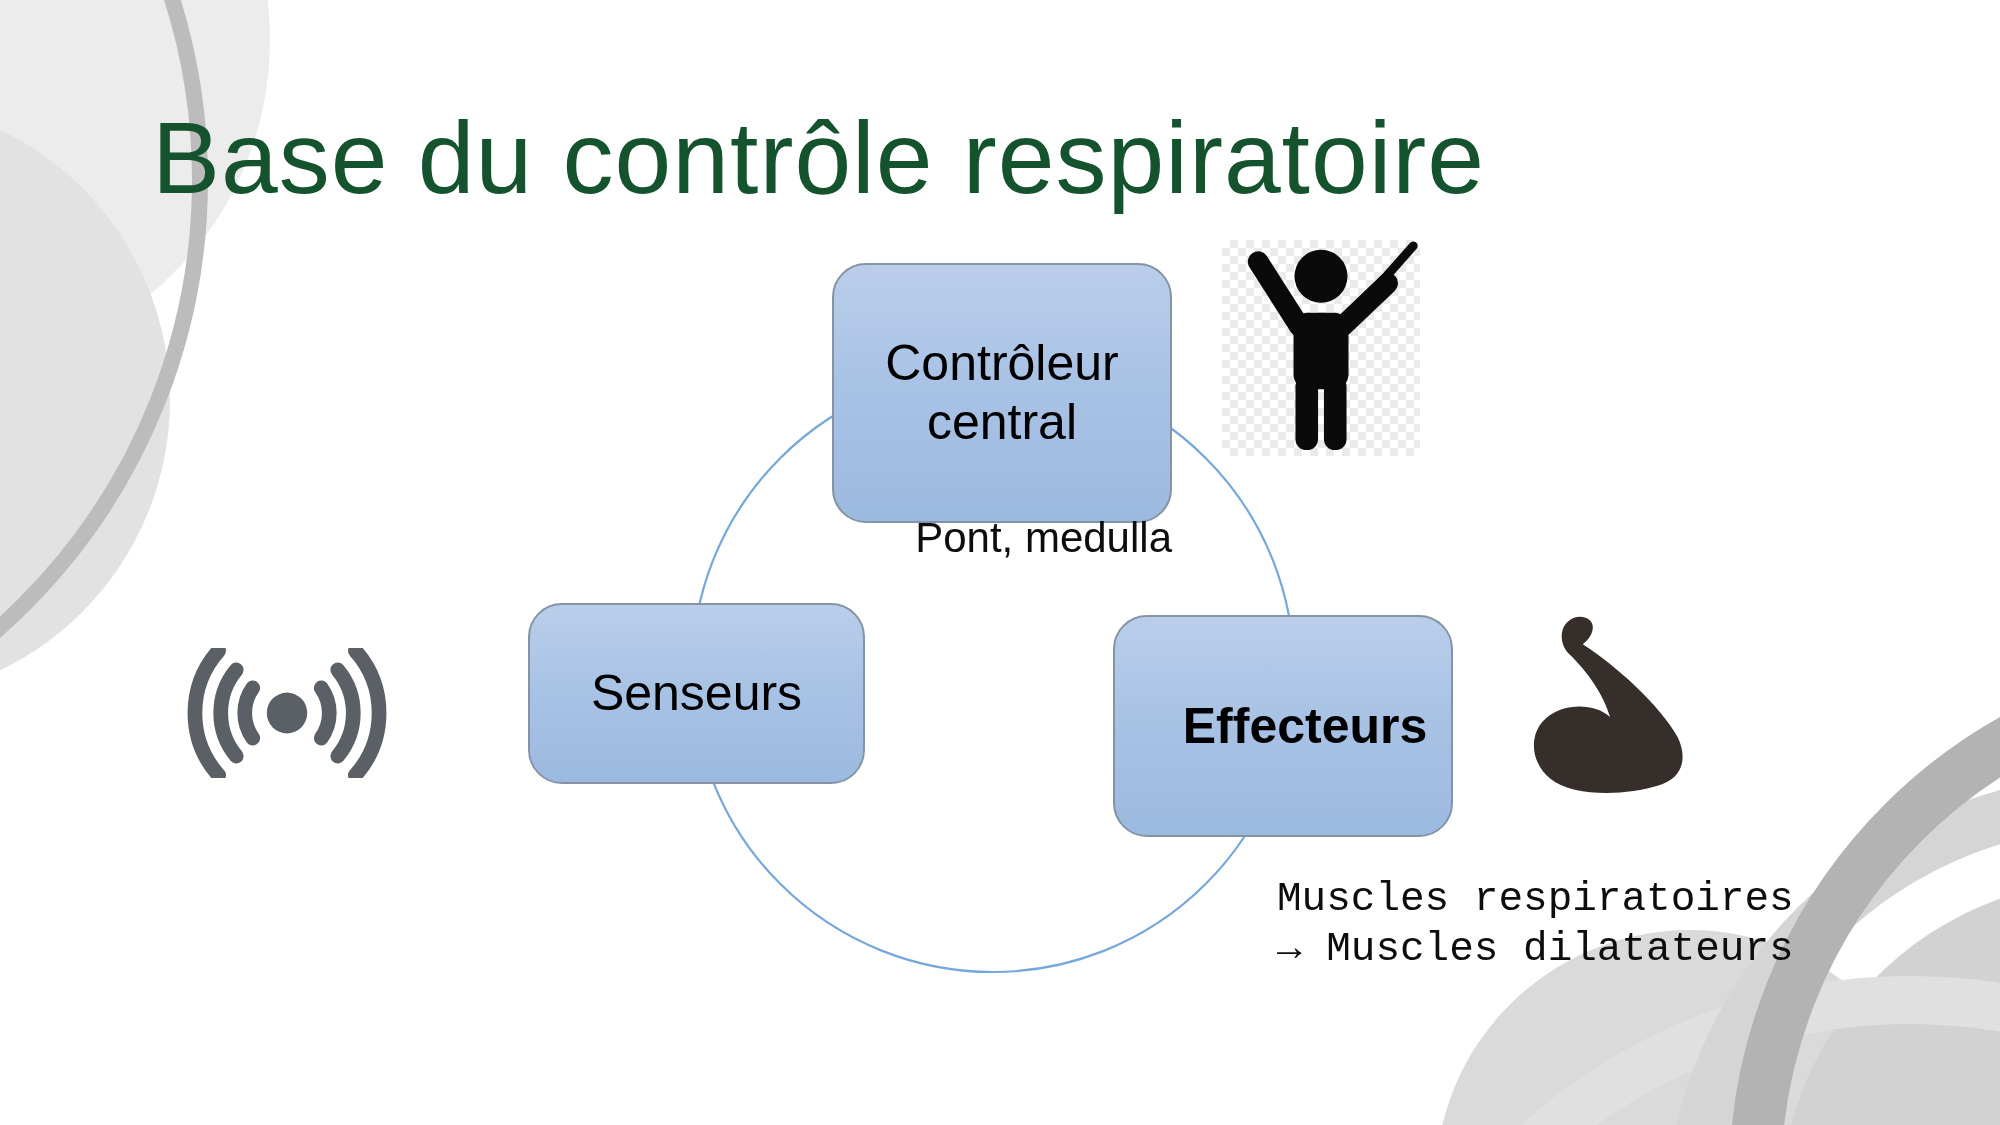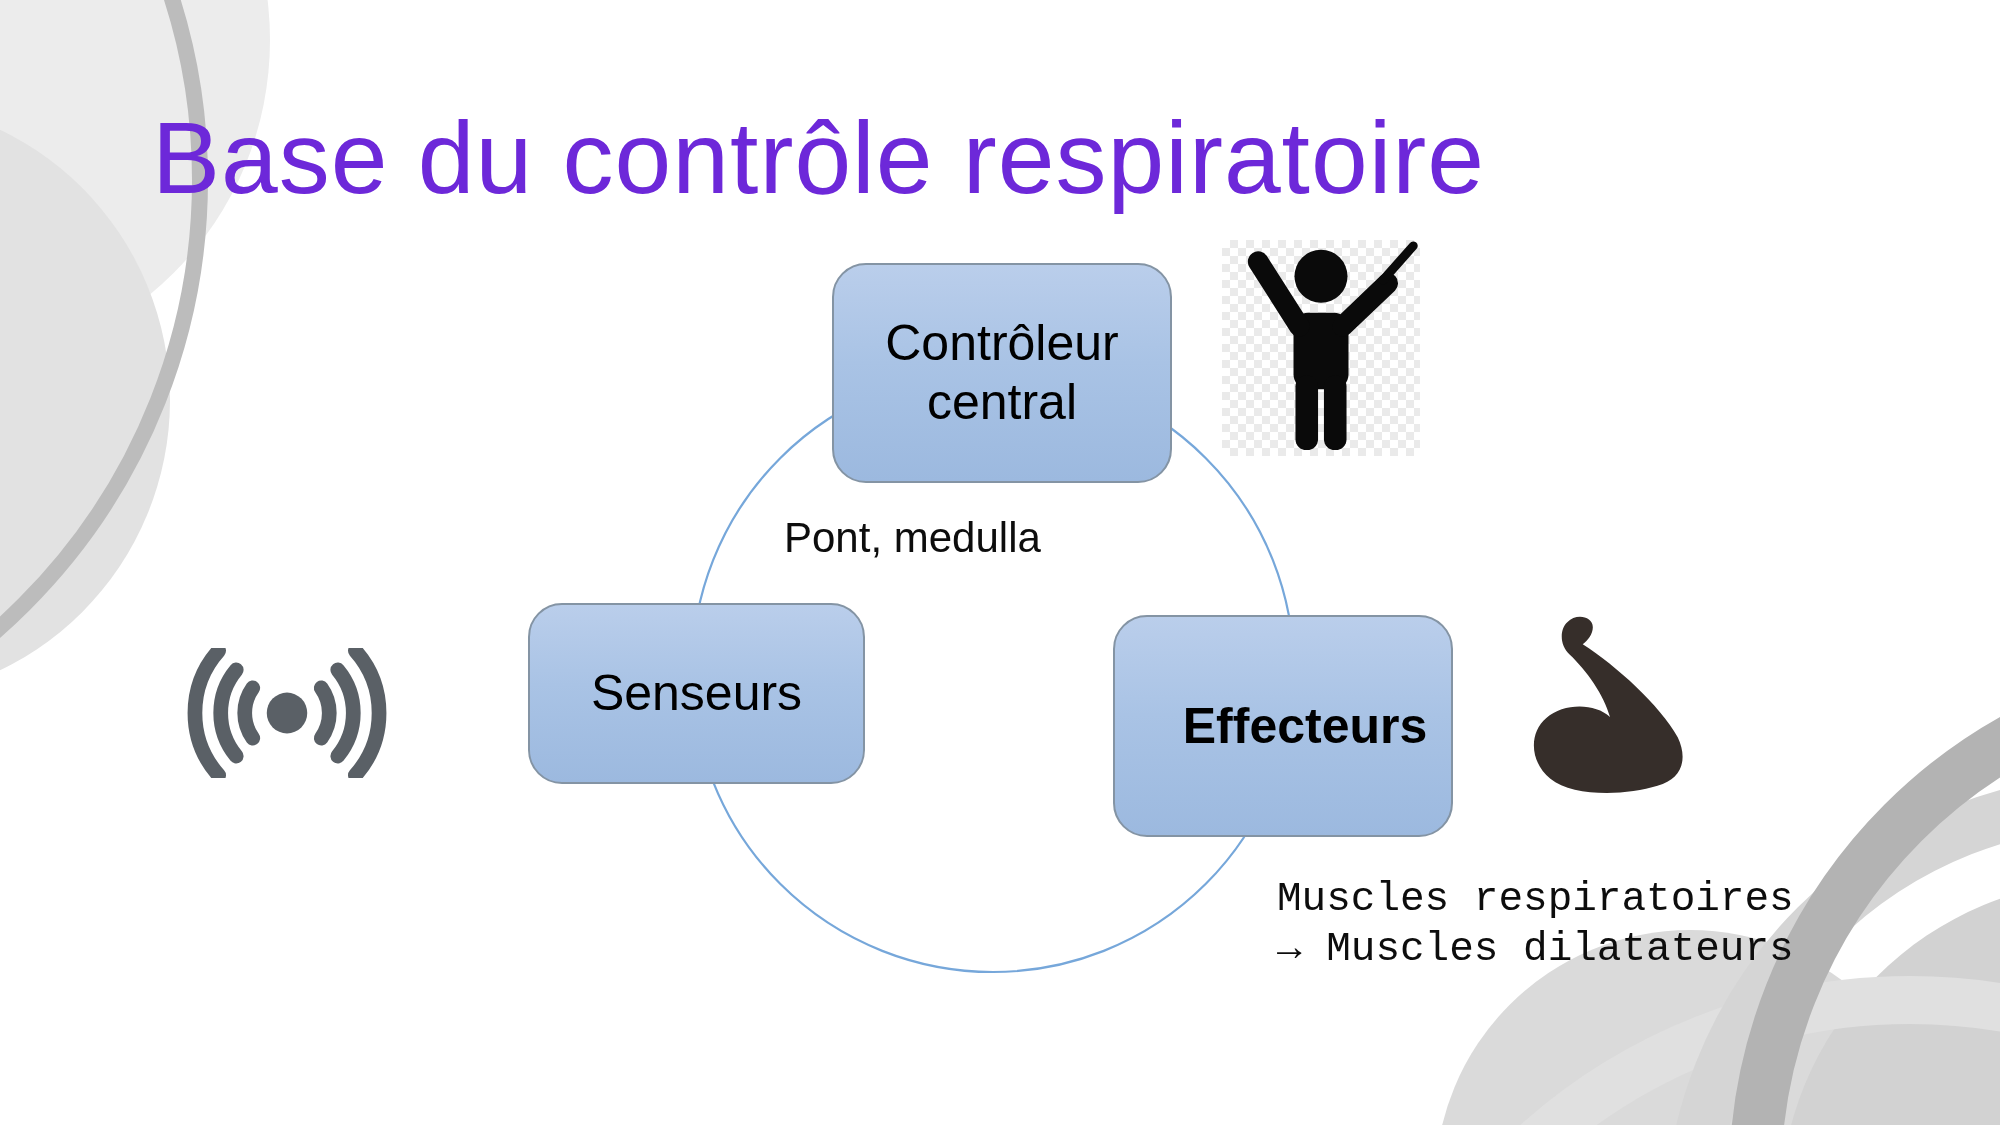--- a/index.html
+++ b/index.html
@@ -19,45 +19,45 @@
     pointer-events: none;
   }
   .title {
     position: absolute;
     left: 152px;
     top: 100px;
     font-size: 102px;
     font-weight: 400;
     letter-spacing: 1px;
     white-space: nowrap;
-    color: #6d28d9;
+    color: #14532d;
   }
   .node {
     position: absolute;
     border-radius: 34px;
     border: 2px solid #8494a4;
     background: linear-gradient(180deg, #baceeb 0%, #a9c3e5 45%, #9cb9df 100%);
     display: flex;
     align-items: center;
     justify-content: center;
     text-align: center;
     font-size: 50px;
     line-height: 1.18;
     box-sizing: border-box;
   }
-  .node-controller { left: 832px; top: 263px; width: 340px; height: 220px; padding: 0 28px; }
+  .node-controller { left: 832px; top: 263px; width: 340px; height: 260px; padding: 0 28px; }
   .node-sensors    { left: 528px; top: 603px; width: 337px; height: 181px; }
   .node-effectors  { left: 1113px; top: 615px; width: 340px; height: 222px; font-weight: 700; padding-left: 44px; }
   .caption {
     position: absolute;
     font-size: 42px;
     color: #0d0d0d;
     white-space: nowrap;
   }
-  .caption-pont { left: 784px; top: 514px; width: 340px; text-align: left; }
+  .caption-pont { left: 832px; top: 514px; width: 340px; text-align: right; }
   .caption-chemo { left: 302px; top: 868px; }
   .caption-effectors { left: 1277px; top: 874px; font-size: 41px; line-height: 1.22; text-align: left; }
   .caption-effectors div { white-space: nowrap; font-family: Liberation Mono, monospace; }
   .icon-box { position: absolute; }
   .conductor-wrap {
     left: 1222px; top: 240px; width: 198px; height: 216px;
     background-color: #ffffff;
     background-image:
       linear-gradient(45deg, #eaeaea 25%, transparent 25%, transparent 75%, #eaeaea 75%),
       linear-gradient(45deg, #eaeaea 25%, transparent 25%, transparent 75%, #eaeaea 75%);

